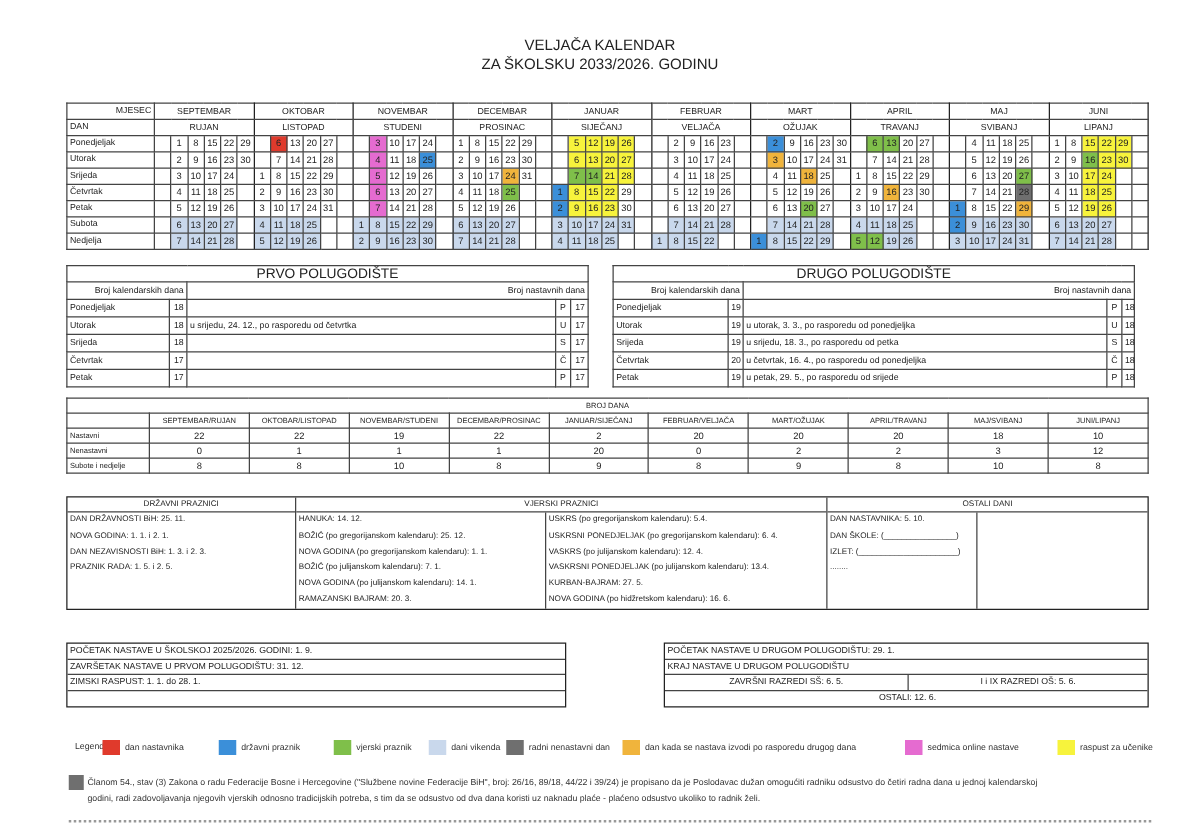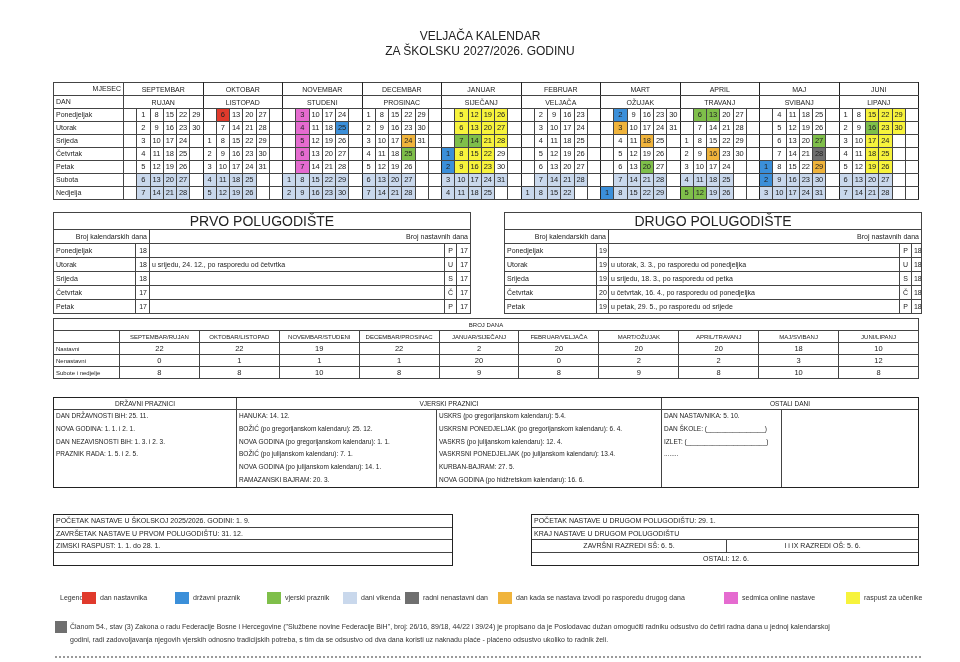--- a/index.html
+++ b/index.html
@@ -20,21 +20,21 @@
   .c-blue { background: #3b8fd9; }
   .c-green { background: #7fbf4a; }
   .c-gray { background: #6f6f6f; }
   .c-orange { background: #f0b43c; }
   .c-pink { background: #e56bd0; }
   .c-yellow { background: #f7f33c; }
 
   
   .sem { position: absolute; top: 212px; width: 418px; border: 1.5px solid #222; border-collapse: collapse; table-layout: fixed; }
   .sem td { border: 1px solid #444; font-size: 7px; height: 14px; padding: 0 2px; }
-  .sem .hdr { text-align: center; font-size: 14px; height: 13px; }
+  .sem .hdr { text-align: center; font-size: 11px; height: 13px; }
   .sem .r { text-align: right; }
   .sem .c { text-align: center; }
 
   
   .broj { position: absolute; left: 53px; top: 318px; width: 866px; border: 1.5px solid #222; border-collapse: collapse; table-layout: fixed; }
   .broj td { border: 1px solid #444; font-size: 6px; height: 12px; text-align: center; }
   .broj td.lbl { text-align: left; padding-left: 2px; }
   .broj td.val { font-size: 7.5px; }
 
   
@@ -55,21 +55,21 @@
 
   .note { position: absolute; left: 55px; top: 620px; width: 870px; font-size: 7px; line-height: 13px; color: #333; }
   .note .sw { width: 12px; height: 12px; background: #6f6f6f; margin-right: 3px; }
   .cut { position: absolute; left: 55px; top: 656px; width: 866px; height: 3px; border-top: 2px dotted #999; }
 </style>
 </head>
 <body>
 
 <div class="title">
   <div>VELJAČA KALENDAR</div>
-  <div>ZA ŠKOLSKU 2027/2026. GODINU</div>
+  <div>ZA ŠKOLSKU 2033/2026. GODINU</div>
 </div>
 
 <table class="cal" id="cal">
   <colgroup id="cal-cols">
       <col style="width: 70px;">
       <col>
       <col>
       <col>
       <col>
       <col>
@@ -651,21 +651,21 @@
       <tr>
         <td>Petak</td>
         <td class="r">17</td>
         <td></td>
         <td class="c">P</td>
         <td class="r">17</td>
       </tr>
     </tbody>
 </table>
 
-<table class="sem" style="left:504px;">
+<table class="sem" style="left:490px;">
   <colgroup>
       <col style="width:92px">
       <col style="width:12px">
       <col>
       <col style="width:12px">
       <col style="width:10px">
     </colgroup>
   <tbody>
       <tr>
         <td colspan="5" class="hdr">DRUGO POLUGODIŠTE</td>

